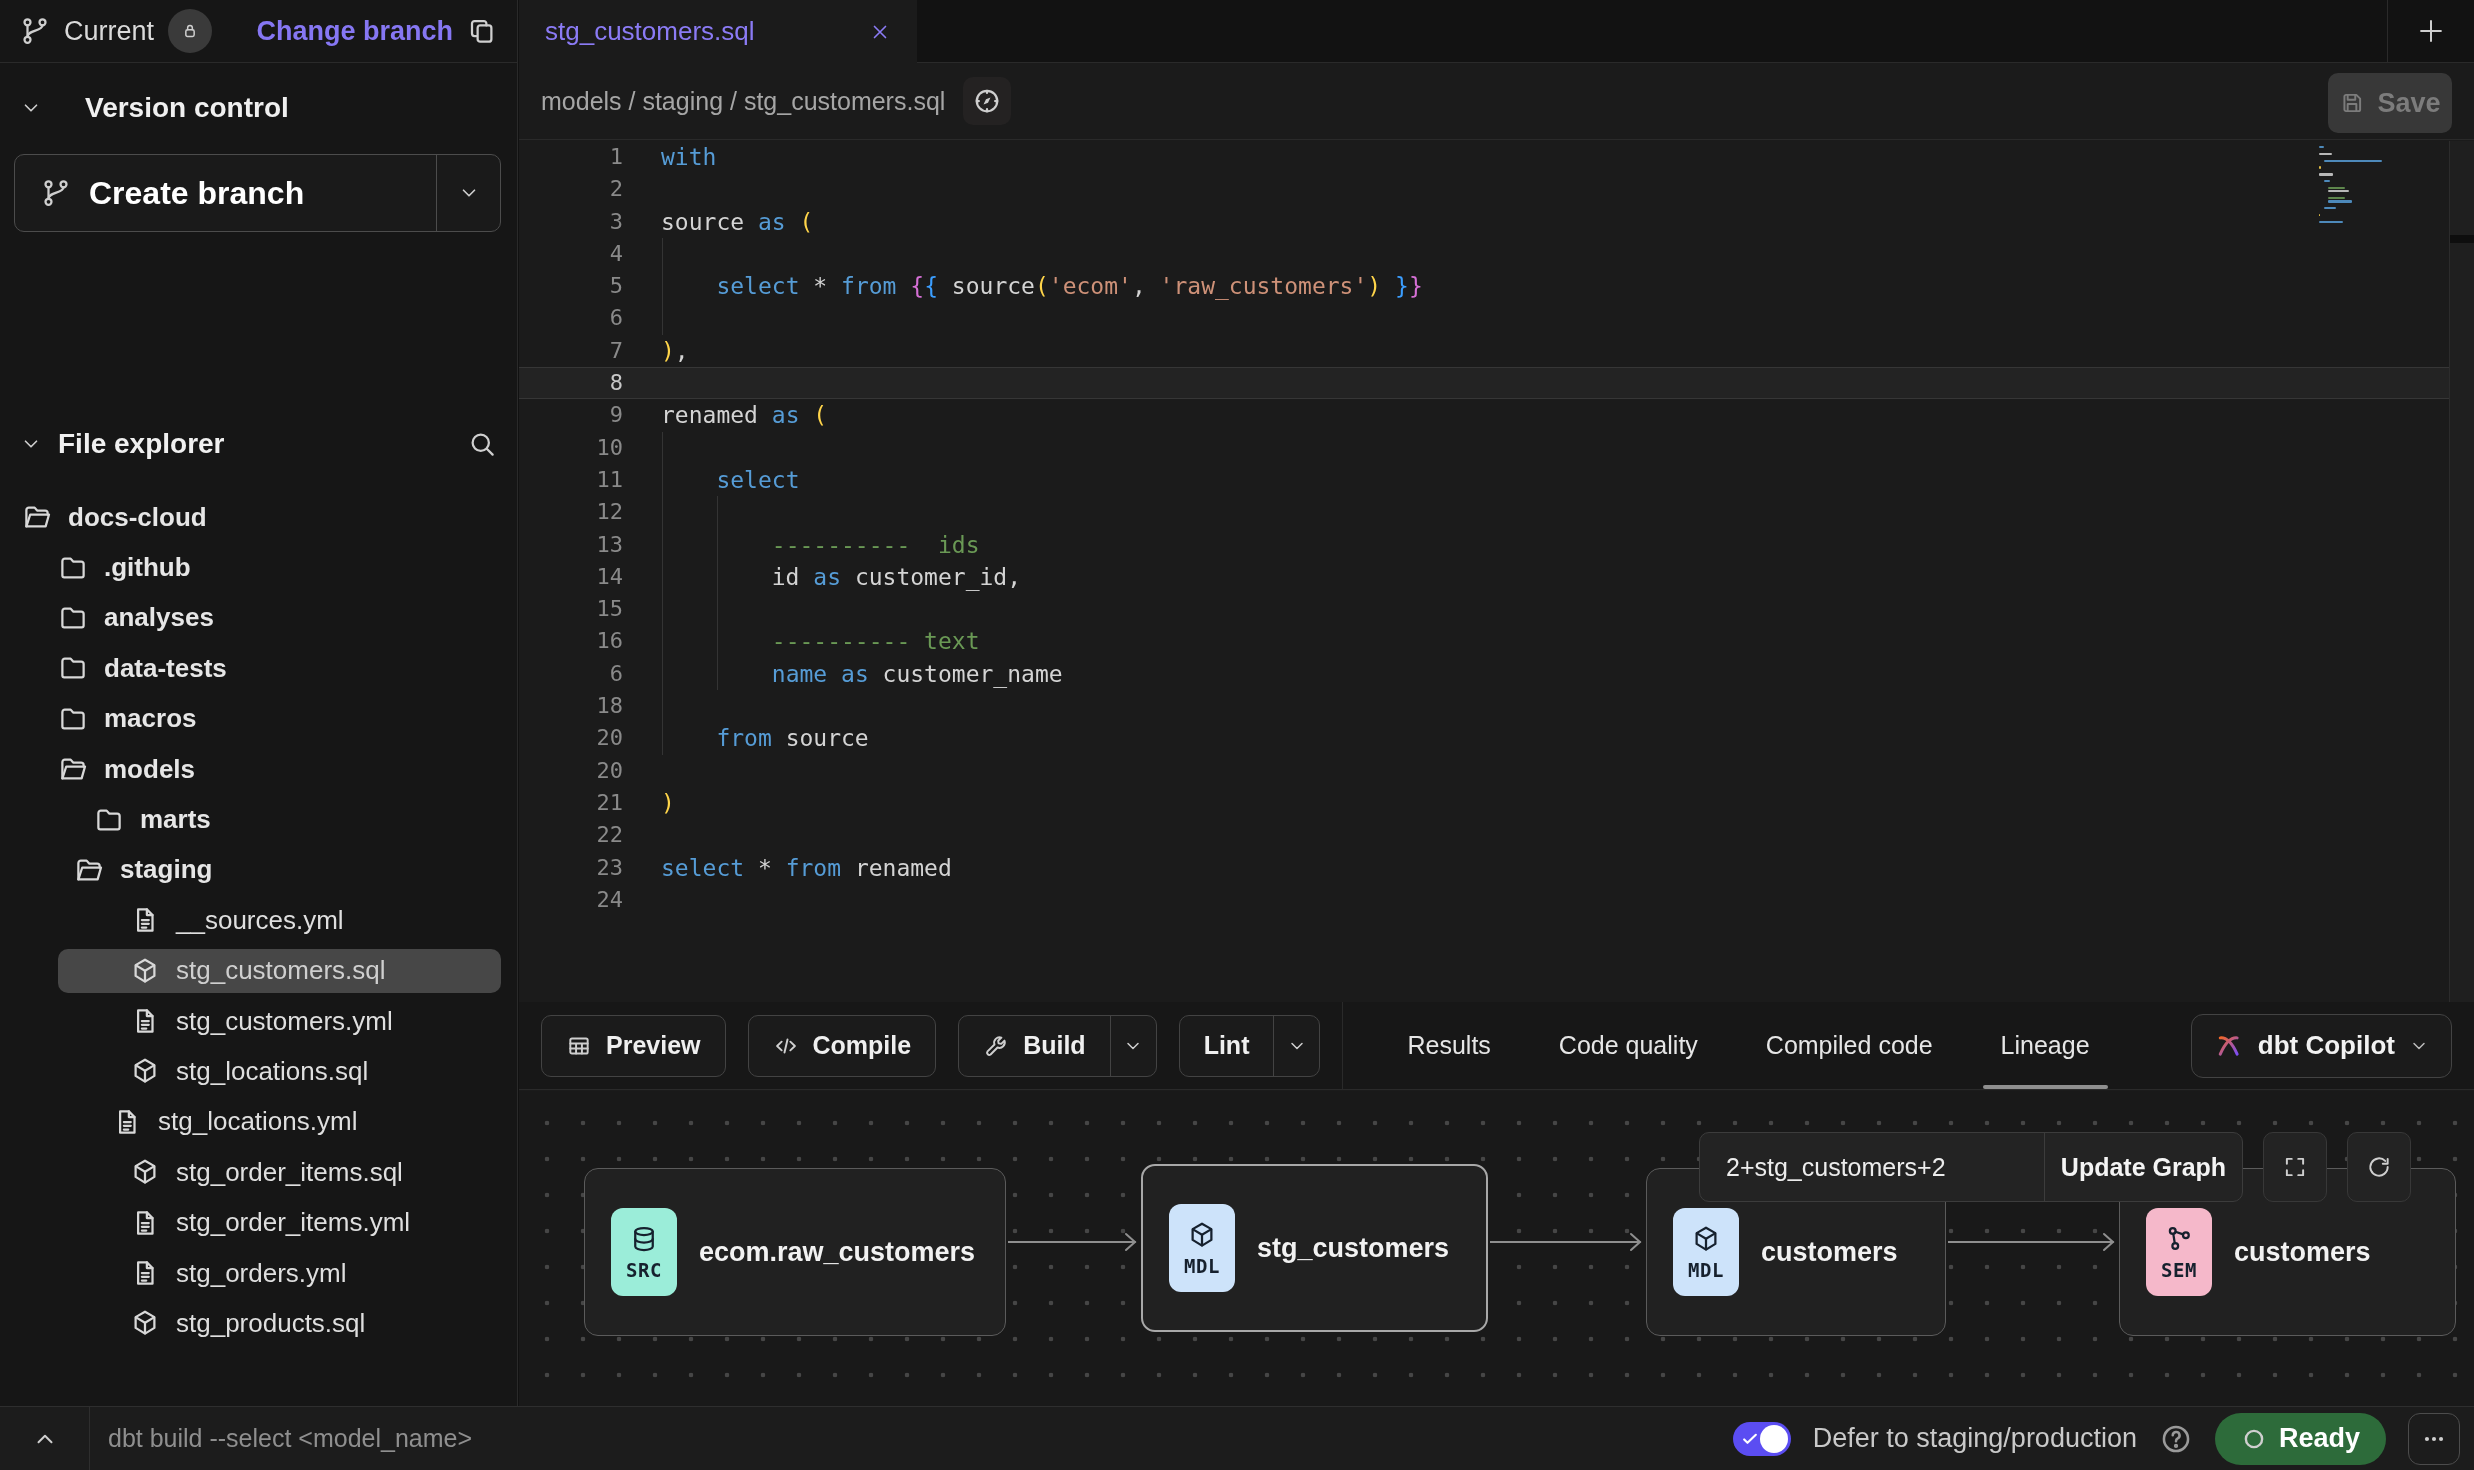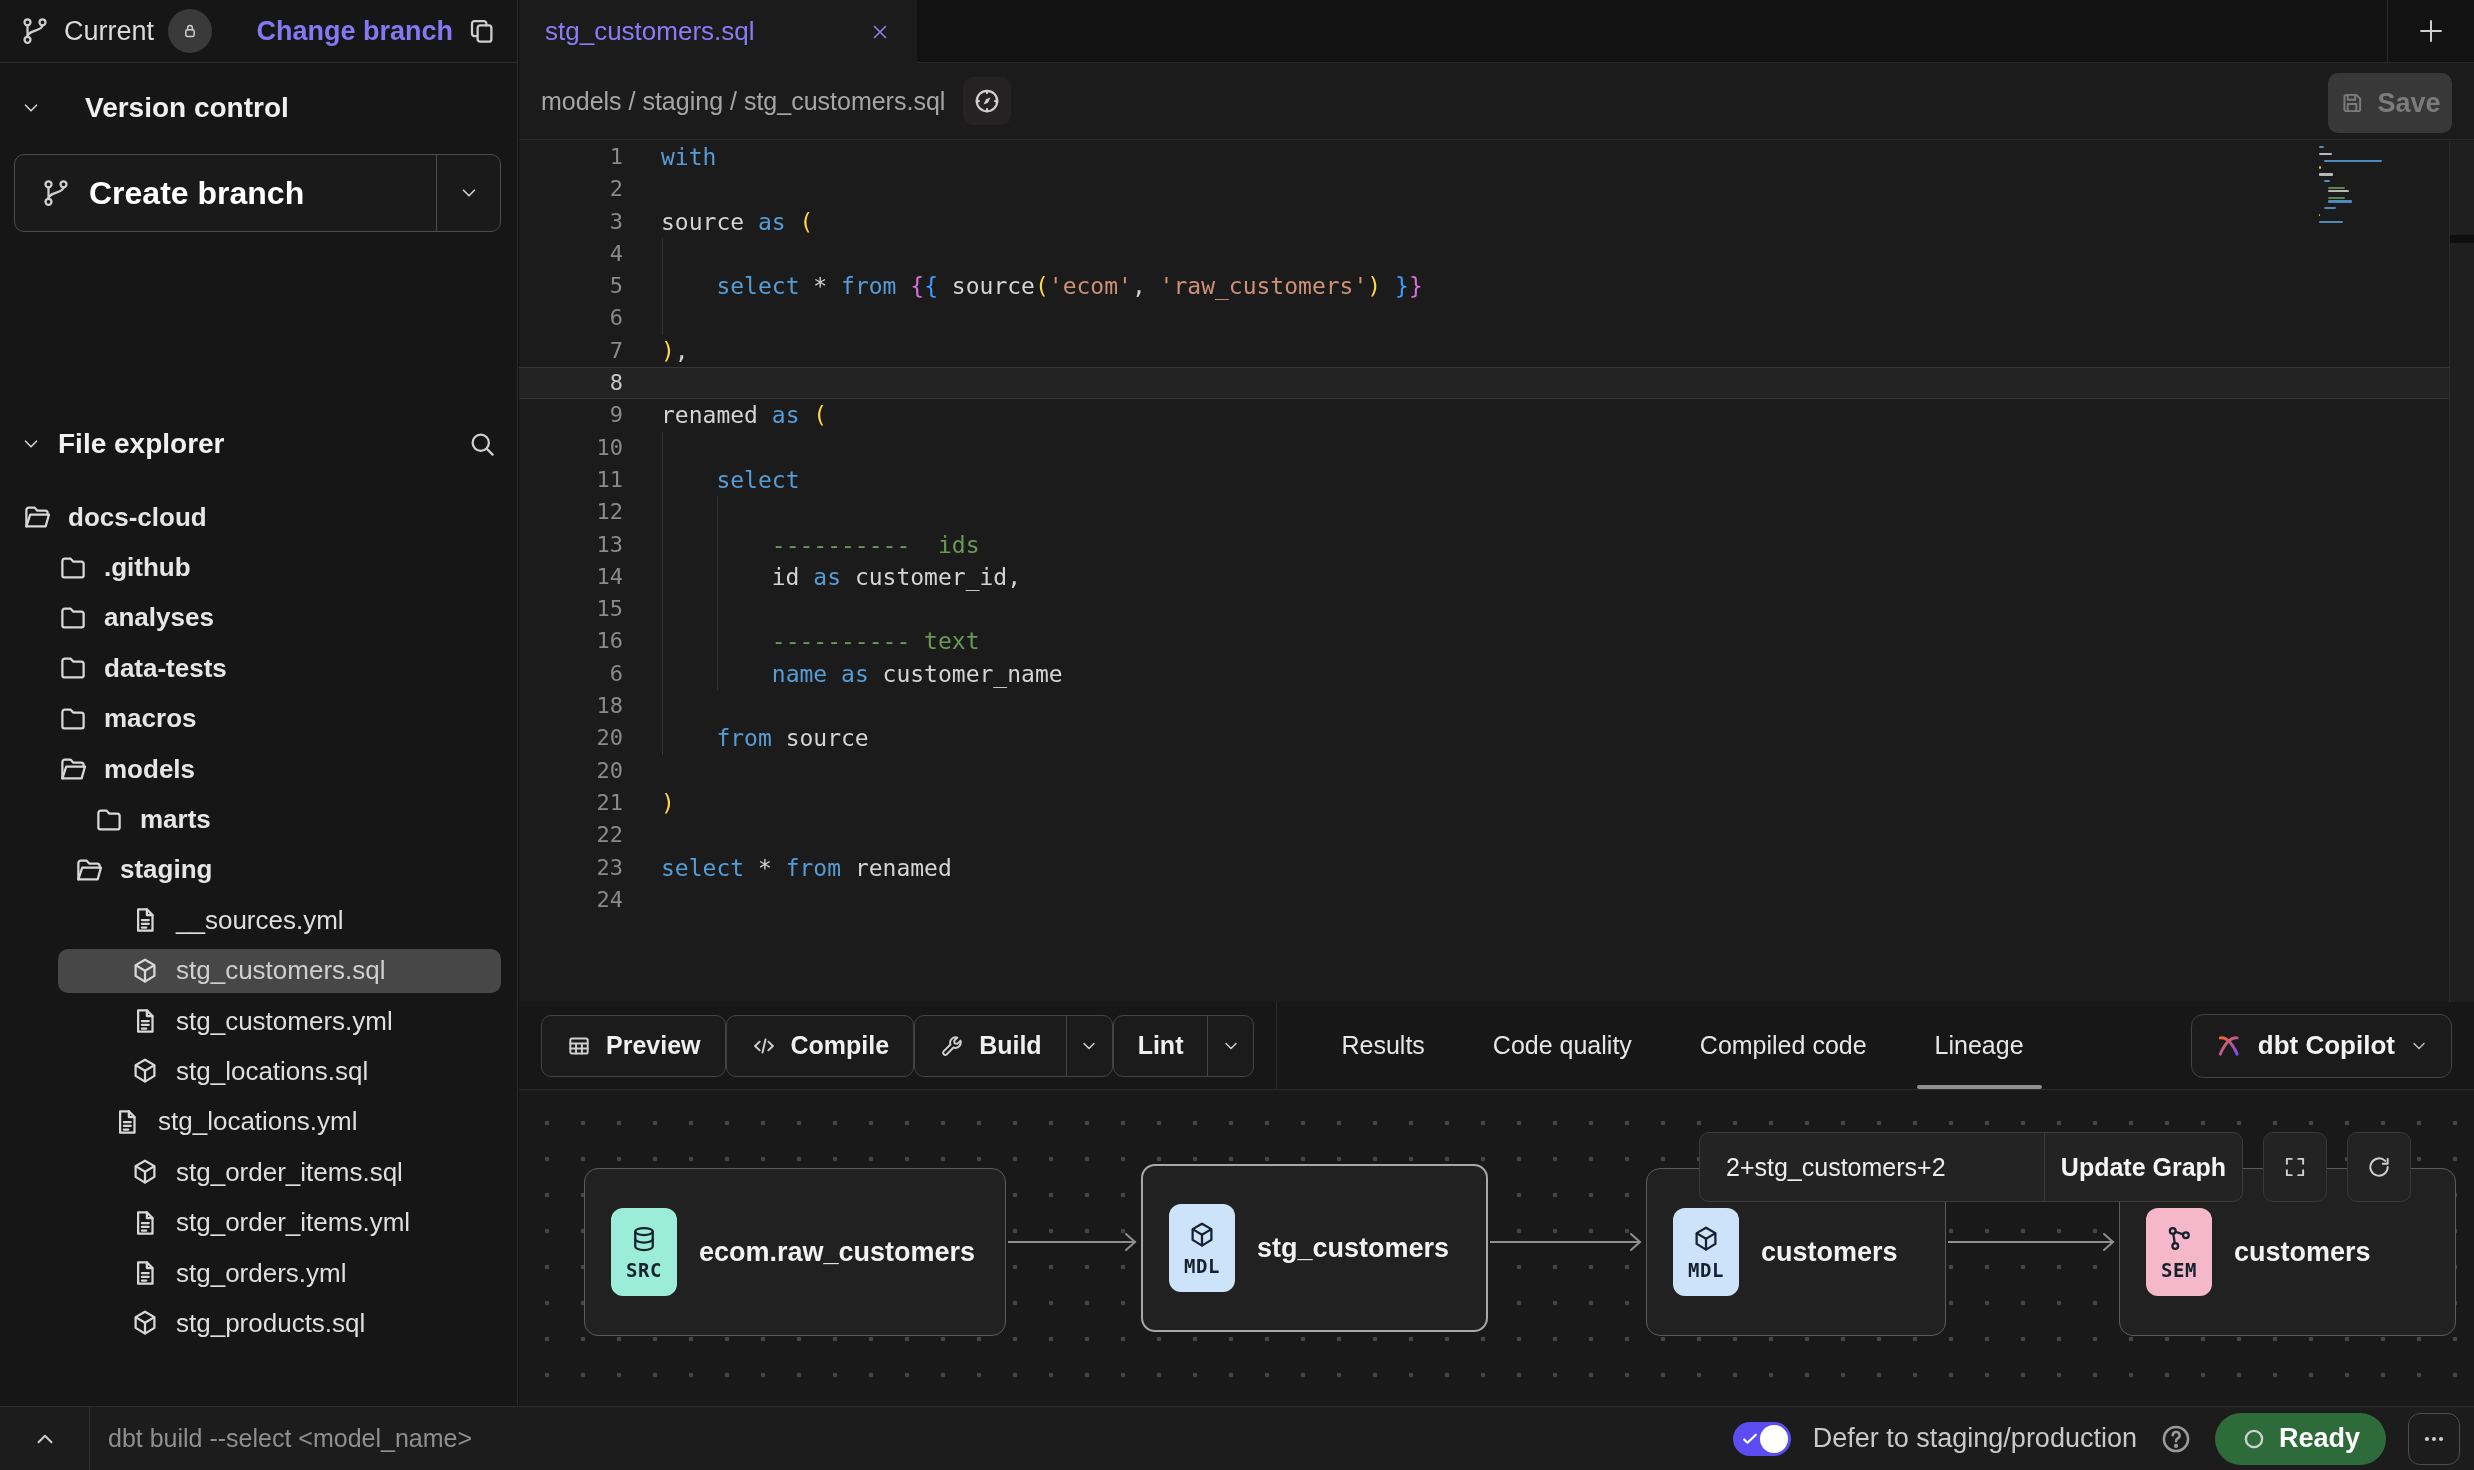--- a/index.html
+++ b/index.html
@@ -87,21 +87,21 @@
   .tok-b3{color:var(--b3);}
   #minimap { position:absolute; left:1800px; top:5px; width:120px; }
   .mmbar { height:2.4px; margin-bottom:1px; border-radius:1px; opacity:.85; }
   .ruler { position:absolute; left:1930px; top:0; bottom:0; width:25px; background:#1F1F1F;
     border-left:1px solid #2C2C2C; }
   .ruler-mark { position:absolute; top:94px; left:0; right:0; height:8px; background:#0E0E0E; }
 
   
   .toolbar { position:absolute; top:1002px; left:0; right:0; height:88px; background:#171717;
     border-bottom:1px solid #2A2A2A; display:flex; align-items:center; padding:0 22px; }
-  #actions { display:flex; align-items:center; }
+  #actions { display:flex; gap:22px; align-items:center; }
   .abtn { height:62px; border:1.5px solid #434343; border-radius:10px; background:#1B1B1B;
     display:flex; align-items:stretch; color:#EFEFEF; cursor:pointer; overflow:hidden; }
   .abtn-main { display:flex; align-items:center; gap:14px; padding:0 24px; font-size:25px;
     font-weight:600; }
   .abtn-chev { width:46px; border-left:1.5px solid #434343; display:flex; align-items:center;
     justify-content:center; color:#CCC; }
   .tb-divider { width:1px; height:88px; background:#2A2A2A; margin:0 10px 0 22px; }
   #panel-tabs { display:flex; height:100%; margin-left:20px; }
   .ptab { height:100%; display:flex; align-items:center; padding:0 34px; font-size:25px;
     color:#E6E6E6; position:relative; cursor:pointer; }

